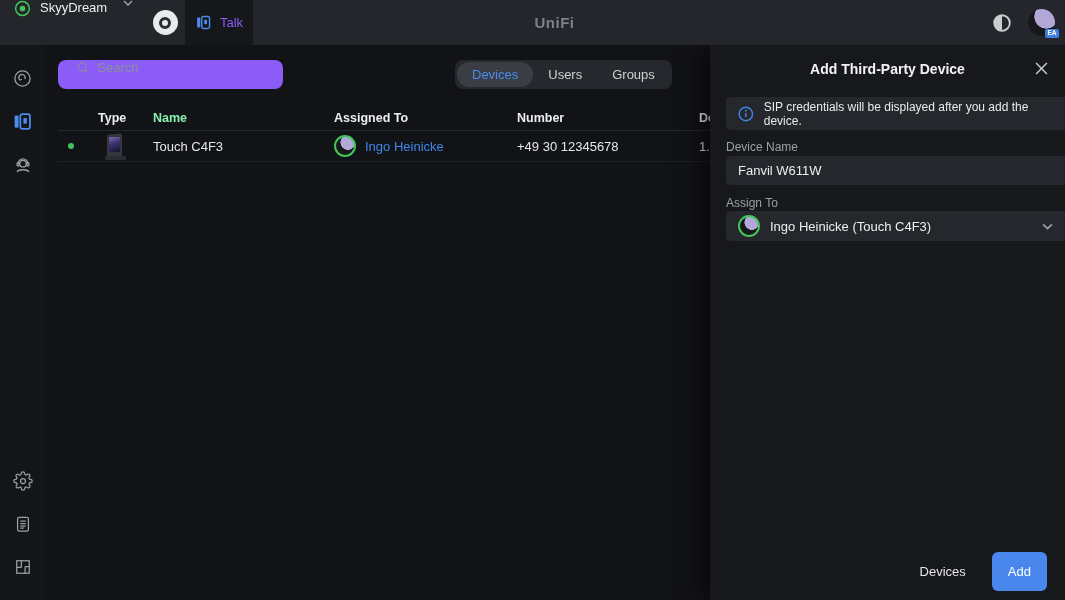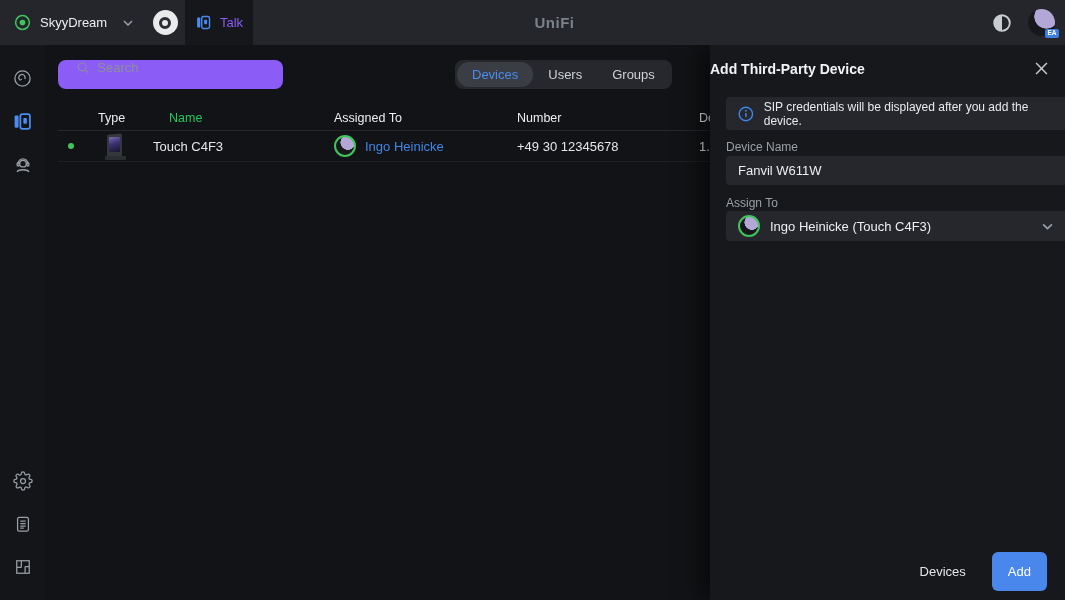--- a/index.html
+++ b/index.html
@@ -8,21 +8,21 @@
     font-family:"Liberation Sans", sans-serif;
     background:#121316; color:#e8eaec;
     position:relative; overflow:hidden;
   }
   
   .topbar {
     position:absolute; top:0; left:0; right:0; height:45px;
     background:#24262b; display:flex; align-items:center; z-index:30;
   }
   .console-switcher {
-    width:145px; height:45px; display:flex; align-items:center;
+    width:145px; height:45px; display:flex; align-items:flex-start;
     gap:9px; padding:0 12px 0 14px; cursor:pointer;
   }
   .console-switcher .label { font-size:13px; color:#eceef0; flex:1; }
   .os-btn { width:40px; height:45px; display:flex; align-items:center; justify-content:center; cursor:pointer; }
   .os-circle { width:25px; height:25px; border-radius:50%; background:#e8eaec; display:flex; align-items:center; justify-content:center; }
   .os-circle .ring { width:12px; height:12px; border-radius:50%; border:3.5px solid #2b2d31; }
   .talk-tab {
     width:68px; height:45px; background:#16171a; display:flex;
     align-items:center; justify-content:center; gap:8px; cursor:pointer;
   }
@@ -72,40 +72,40 @@
     height:25px; display:flex; align-items:center; padding:0 15px;
     font-size:13px; color:#cfd2d5; border-radius:12px; cursor:pointer;
   }
   .seg.active { background:#3a3d43; color:#4a8cf0; }
   
   .table { position:absolute; top:60px; left:13px; width:720px; }
   .trow {
     display:grid; grid-template-columns:40px 55px 181px 183px 182px 1fr;
     align-items:center;
   }
-  .thead { height:26px; border-bottom:1px solid #26282c; font-size:12.5px; font-weight:normal; color:#eceef0; }
-  .thead .col-name { color:#22c55e;margin-left:16px; }
+  .thead { height:26px; border-bottom:1px solid #26282c; font-size:12.5px; font-weight:bold; color:#eceef0; }
+  .thead .col-name { color:#86efac; }
   .tdata { height:31px; border-bottom:1px solid #1e2023; font-size:13px; color:#e4e6e8; }
   .status-dot { width:6px; height:6px; border-radius:50%; background:#3fc55c; margin-left:10px; }
   .device-thumb { width:34px; height:27px; position:relative; }
   .device-thumb .phone { position:absolute; left:9px; top:1px; width:15px; height:23px; background:#34373d; border-radius:2px; transform:skewY(-4deg); }
   .device-thumb .screen { position:absolute; left:11px; top:4px; width:11px; height:15px; border-radius:1px; background:linear-gradient(160deg,#7c6bb0 0%,#3a3170 45%,#16142a 100%); }
   .device-thumb .base { position:absolute; left:7px; bottom:0; width:21px; height:4px; background:#2a2d32; border-radius:1px; }
   .cell-assigned { display:flex; align-items:center; gap:9px; }
   .avatar-ring {
     width:22px; height:22px; border-radius:50%; border:2px solid #3fc55c;
     background:radial-gradient(circle at 66% 30%, #b2a7d6 0 42%, #17181b 44%);
   }
   .link-blue { color:#3f86e6; }
   
   .panel {
     position:absolute; top:45px; left:710px; right:0; bottom:0;
     background:#17181c; z-index:25; box-shadow:-10px 0 22px rgba(0,0,0,0.55);
   }
-  .panel-header { height:48px; display:flex; align-items:center; position:relative; }
+  .panel-header { height:48px; display:flex; align-items:center; justify-content:center; position:relative; }
   .panel-title { font-size:14px; font-weight:bold; color:#f2f3f5; }
   .close-btn {
     position:absolute; right:15px; top:14px; width:18px; height:18px;
     display:flex; align-items:center; justify-content:center; cursor:pointer;
   }
   .info-banner {
     position:absolute; left:16px; right:0; top:52px; height:33px;
     background:#25272c; border-radius:4px 0 0 4px; display:flex;
     align-items:center; gap:10px; padding-left:12px; font-size:12px; color:#e8eaec;
   }

